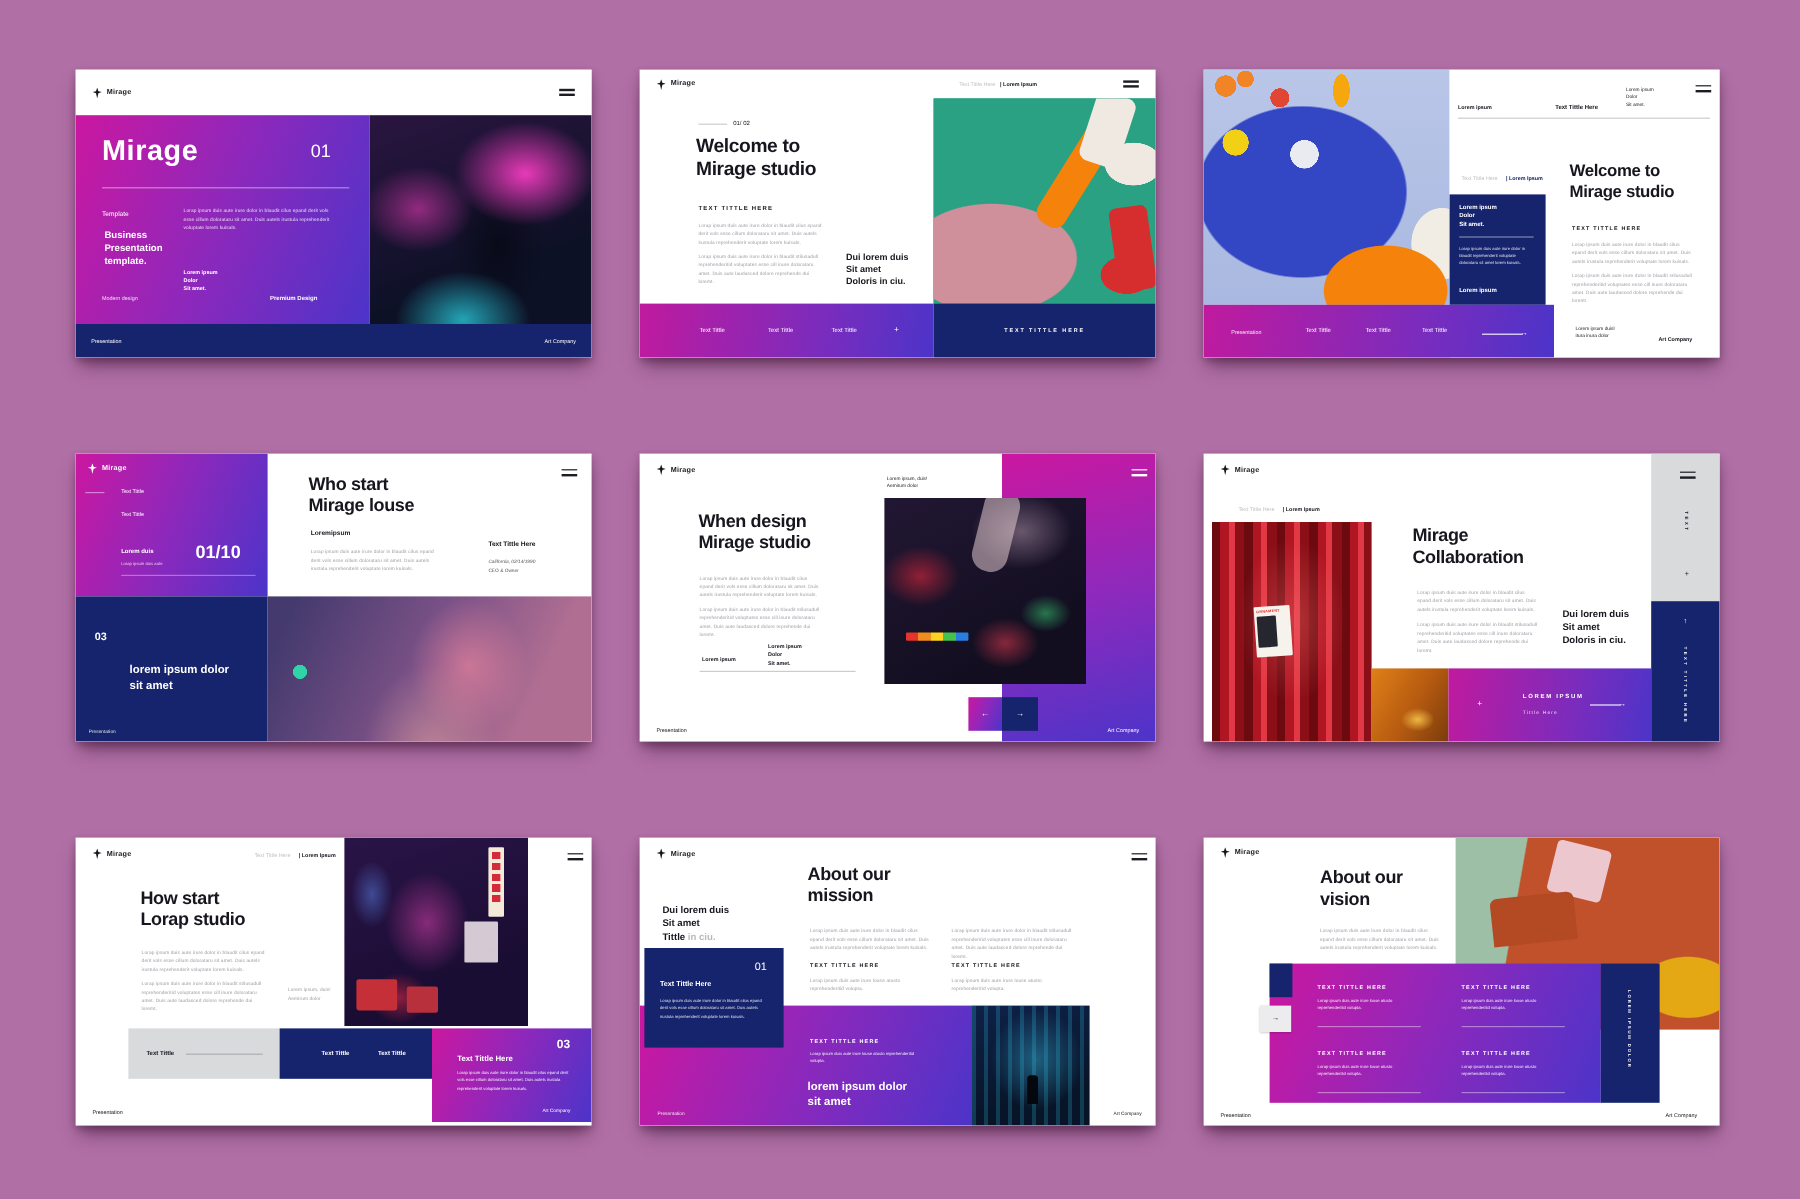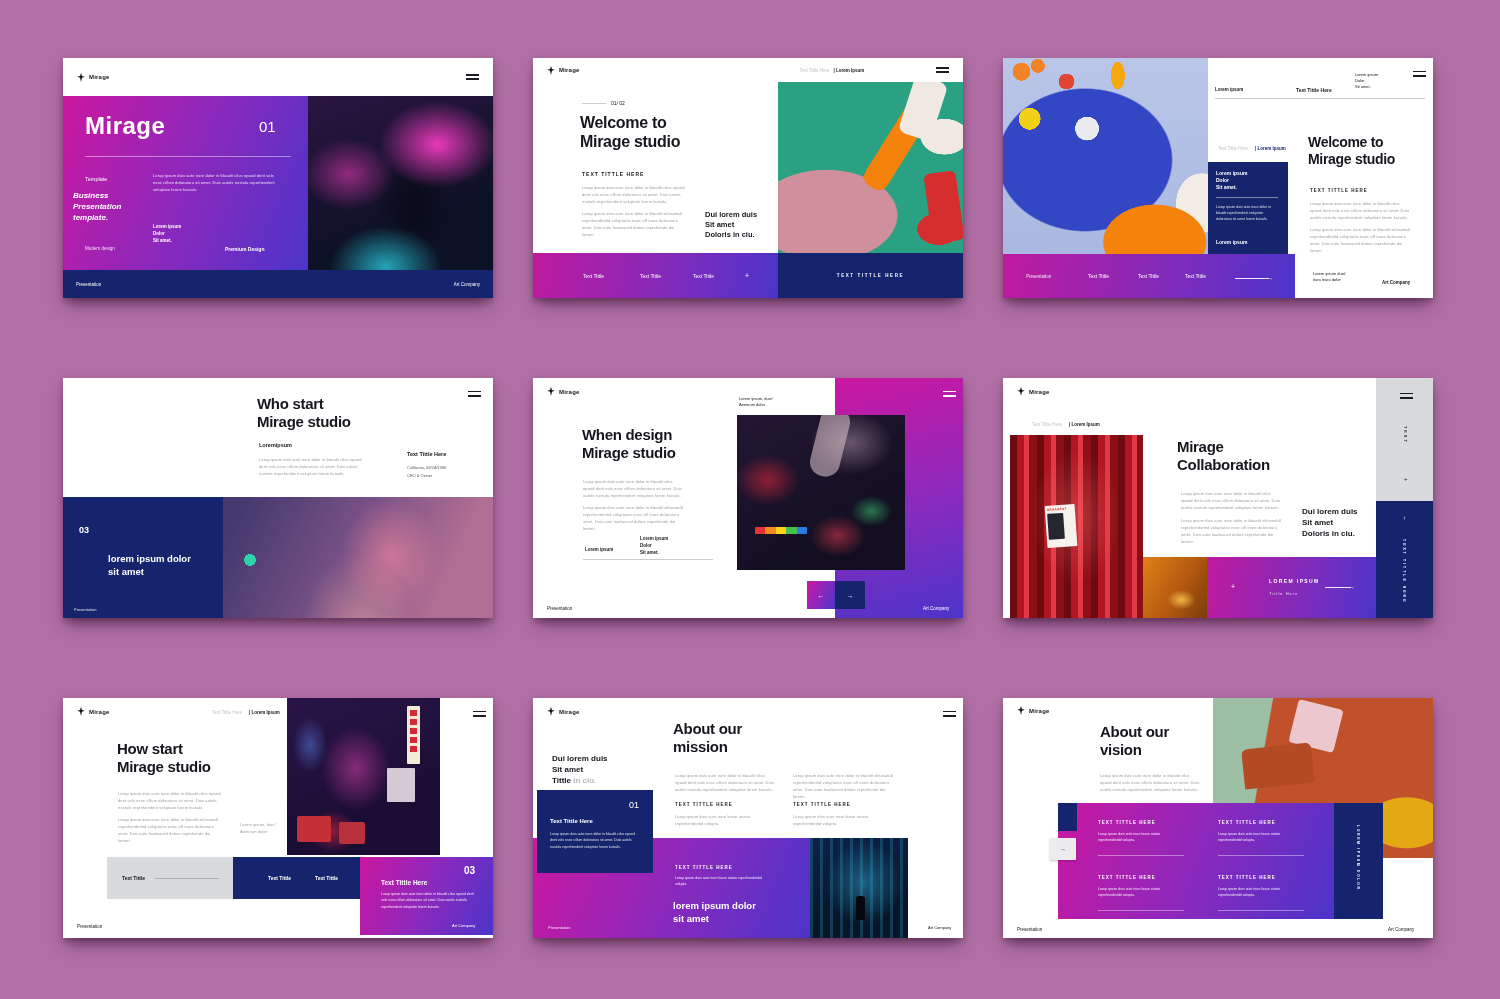--- a/index.html
+++ b/index.html
@@ -103,21 +103,21 @@
       <span class="menu-ic">
           <i></i>
           <i></i>
         </span>
     </header>
     <div class="ab grad-a" style="left:0;top:38px;width:245px;height:174px;">
       <div class="ab w" style="left:22px;top:16px;font-size:24px;font-weight:700;letter-spacing:.5px;">Mirage</div>
       <div class="ab w" style="left:196px;top:22px;font-size:15px;font-weight:300;">01</div>
       <div class="ab hrw" style="left:22px;top:60px;width:206px;"></div>
       <div class="ab w" style="left:22px;top:80px;font-size:5.5px;">Template</div>
-      <div class="ab w pre" style="left:10px;top:95px;font-size:8px;font-weight:700;line-height:1.35;font-style:italic;">Business
+      <div class="ab w pre" style="left:24px;top:95px;font-size:8px;font-weight:700;line-height:1.35;">Business
 Presentation
 template.</div>
       <div class="ab w" style="left:22px;top:150px;font-size:4.5px;opacity:.85;">Modern design</div>
       <p class="ab g w pre" style="left:90px;top:76px;width:125px;margin:0;opacity:.85;">Lorap ipsum duis aute irure dolor in blaudit cilus epand derit vols esse cillum dolorataru sit amet. Duis autels irustula reprehenderit voluptate lorem kuisals.</p>
       <div class="ab w pre" style="left:90px;top:128px;font-size:4.5px;line-height:1.5;font-weight:600;">Lorem ipsum
 Dolor
 Sit amet.</div>
       <div class="ab w" style="left:162px;top:150px;font-size:5px;font-weight:600;">Premium Design</div>
     </div>
     <div class="ph ph1" style="left:245px;top:38px;width:185px;height:174px;"></div>
@@ -211,32 +211,49 @@
       <span class="w" style="position:absolute;left:135px;font-size:5px;">Text Tittle</span>
       <span class="w" style="position:absolute;left:182px;font-size:5px;">Text Tittle</span>
       <span class="ab flex" style="left:232px;top:21px;gap:0;">
         <span class="hrw" style="width:34px;opacity:.9;display:inline-block;"></span>
         <span class="w arrow" style="font-size:6px;margin-left:-2px;">→</span>
       </span>
     </div>
   </section>
 
   <section class="sl">
+    <div class="ab grad-a" style="left:0;top:0;width:160px;height:119px;">
+      <span class="flex" style="position:absolute;left:10px;top:8px;">
+        <span class="logo-ic">
+            <svg width="8" height="9" viewBox="0 0 10 12">
+              <path d="M5 0 L6.3 4 L10 5 L6.3 6.2 L5 12 L3.7 6.2 L0 5 L3.7 4 Z" fill="#ffffff"></path>
+            </svg>
+          </span>
+        <span class="brand w">Mirage</span>
+      </span>
+      <span class="ab hrw" style="left:8px;top:32px;width:16px;"></span>
+      <span class="ab w" style="left:38px;top:29px;font-size:4.5px;">Text Tittle</span>
+      <span class="ab w" style="left:38px;top:48px;font-size:4.5px;">Text Tittle</span>
+      <span class="ab w" style="left:38px;top:79px;font-size:5px;font-weight:600;">Lorem duis</span>
+      <span class="ab w" style="left:38px;top:90px;font-size:3.5px;opacity:.75;">Lorap ipsum duis aute</span>
+      <span class="ab w" style="left:100px;top:74px;font-size:15px;font-weight:700;">01/10</span>
+      <span class="ab hrw" style="left:38px;top:101px;width:112px;opacity:.35;"></span>
+    </div>
     <div class="ab navy" style="left:0;top:119px;width:160px;height:121px;">
       <span class="ab w" style="left:16px;top:28px;font-size:9px;font-weight:700;">03</span>
       <div class="ab w pre" style="left:45px;top:56px;font-size:9.5px;font-weight:600;line-height:1.35;">lorem ipsum dolor
 sit amet</div>
       <span class="ab w" style="left:11px;top:110px;font-size:4px;opacity:.85;">Presentation</span>
     </div>
     <span class="ab menu-ic" style="left:405px;top:10px;">
         <i></i>
         <i></i>
       </span>
     <div class="ab h pre" style="left:194px;top:17px;font-size:15px;">Who start
-Mirage studio</div>
+Mirage louse</div>
     <div class="ab" style="left:196px;top:64px;font-size:5.5px;font-weight:700;color:#16161e;">Loremipsum</div>
     <p class="ab g" style="left:196px;top:78px;width:108px;margin:0;">Lorap ipsum duis aute irure dolor in blaudit cilus epand derit vols esse cillum dolorataru sit amet. Duis autels irustula reprehenderit voluptate lorem kuisals.</p>
     <div class="ab" style="left:344px;top:73px;font-size:5.5px;font-weight:700;color:#16161e;">Text Tittle Here</div>
     <div class="ab" style="left:344px;top:87px;font-size:4px;font-style:italic;color:#56565e;">California, 02/14/1990</div>
     <div class="ab" style="left:344px;top:95px;font-size:4px;color:#56565e;">CEO &amp; Owner</div>
     <div class="ph ph4" style="left:160px;top:119px;width:270px;height:121px;"></div>
   </section>
 
   <section class="sl">
     <div class="ab grad-v" style="left:302px;top:0;width:128px;height:240px;"></div>
@@ -341,21 +358,21 @@
         <i></i>
       </span>
     <div class="ph ph7" style="left:224px;top:0;width:153px;height:157px;">
       <div class="shape" style="left:120px;top:8px;width:13px;height:58px;background:#f3ead8;border-radius:1px;"></div>
       <div class="shape" style="left:123px;top:12px;width:7px;height:44px;background:repeating-linear-gradient(#d42b3a 0 6px,#f3ead8 6px 9px);"></div>
       <div class="shape" style="left:100px;top:70px;width:28px;height:34px;background:rgba(245,235,240,.85);border-radius:1px;"></div>
       <div class="shape" style="left:10px;top:118px;width:34px;height:26px;background:#c52f38;border-radius:2px;"></div>
       <div class="shape" style="left:52px;top:124px;width:26px;height:22px;background:#b8303c;border-radius:2px;"></div>
     </div>
     <div class="ab h pre" style="left:54px;top:42px;font-size:15px;">How start
-Mirage studio</div>
+Lorap studio</div>
     <p class="ab g" style="left:55px;top:92px;width:105px;margin:0;">Lorap ipsum duis aute irure dolor in blaudit cilus epand derit vols esse cillum dolorataru sit amet. Duis autels irustula reprehenderit voluptate lorem kuisals.</p>
     <p class="ab g" style="left:55px;top:118px;width:105px;margin:0;">Lorap ipsum duis aute irure dolor in blaudit stilusadull reprehenderitid voluptates esse cill inure dolorataru amet. Duis aute laudasced dolore reprehende dui loremt.</p>
     <div class="ab pre g" style="left:177px;top:123px;width:50px;">Lorem ipsum, duis!
 Aemirum dolor</div>
     <div class="ab gray flex" style="left:44px;top:159px;width:126px;height:42px;">
       <span style="position:absolute;left:15px;font-size:5px;font-weight:700;color:#16161e;">Text Tittle</span>
       <span class="hr" style="position:absolute;left:48px;top:21px;width:64px;"></span>
     </div>
     <div class="ab navy flex" style="left:170px;top:159px;width:127px;height:42px;">
       <span class="w" style="position:absolute;left:35px;font-size:5px;font-weight:600;">Text Tittle</span>

